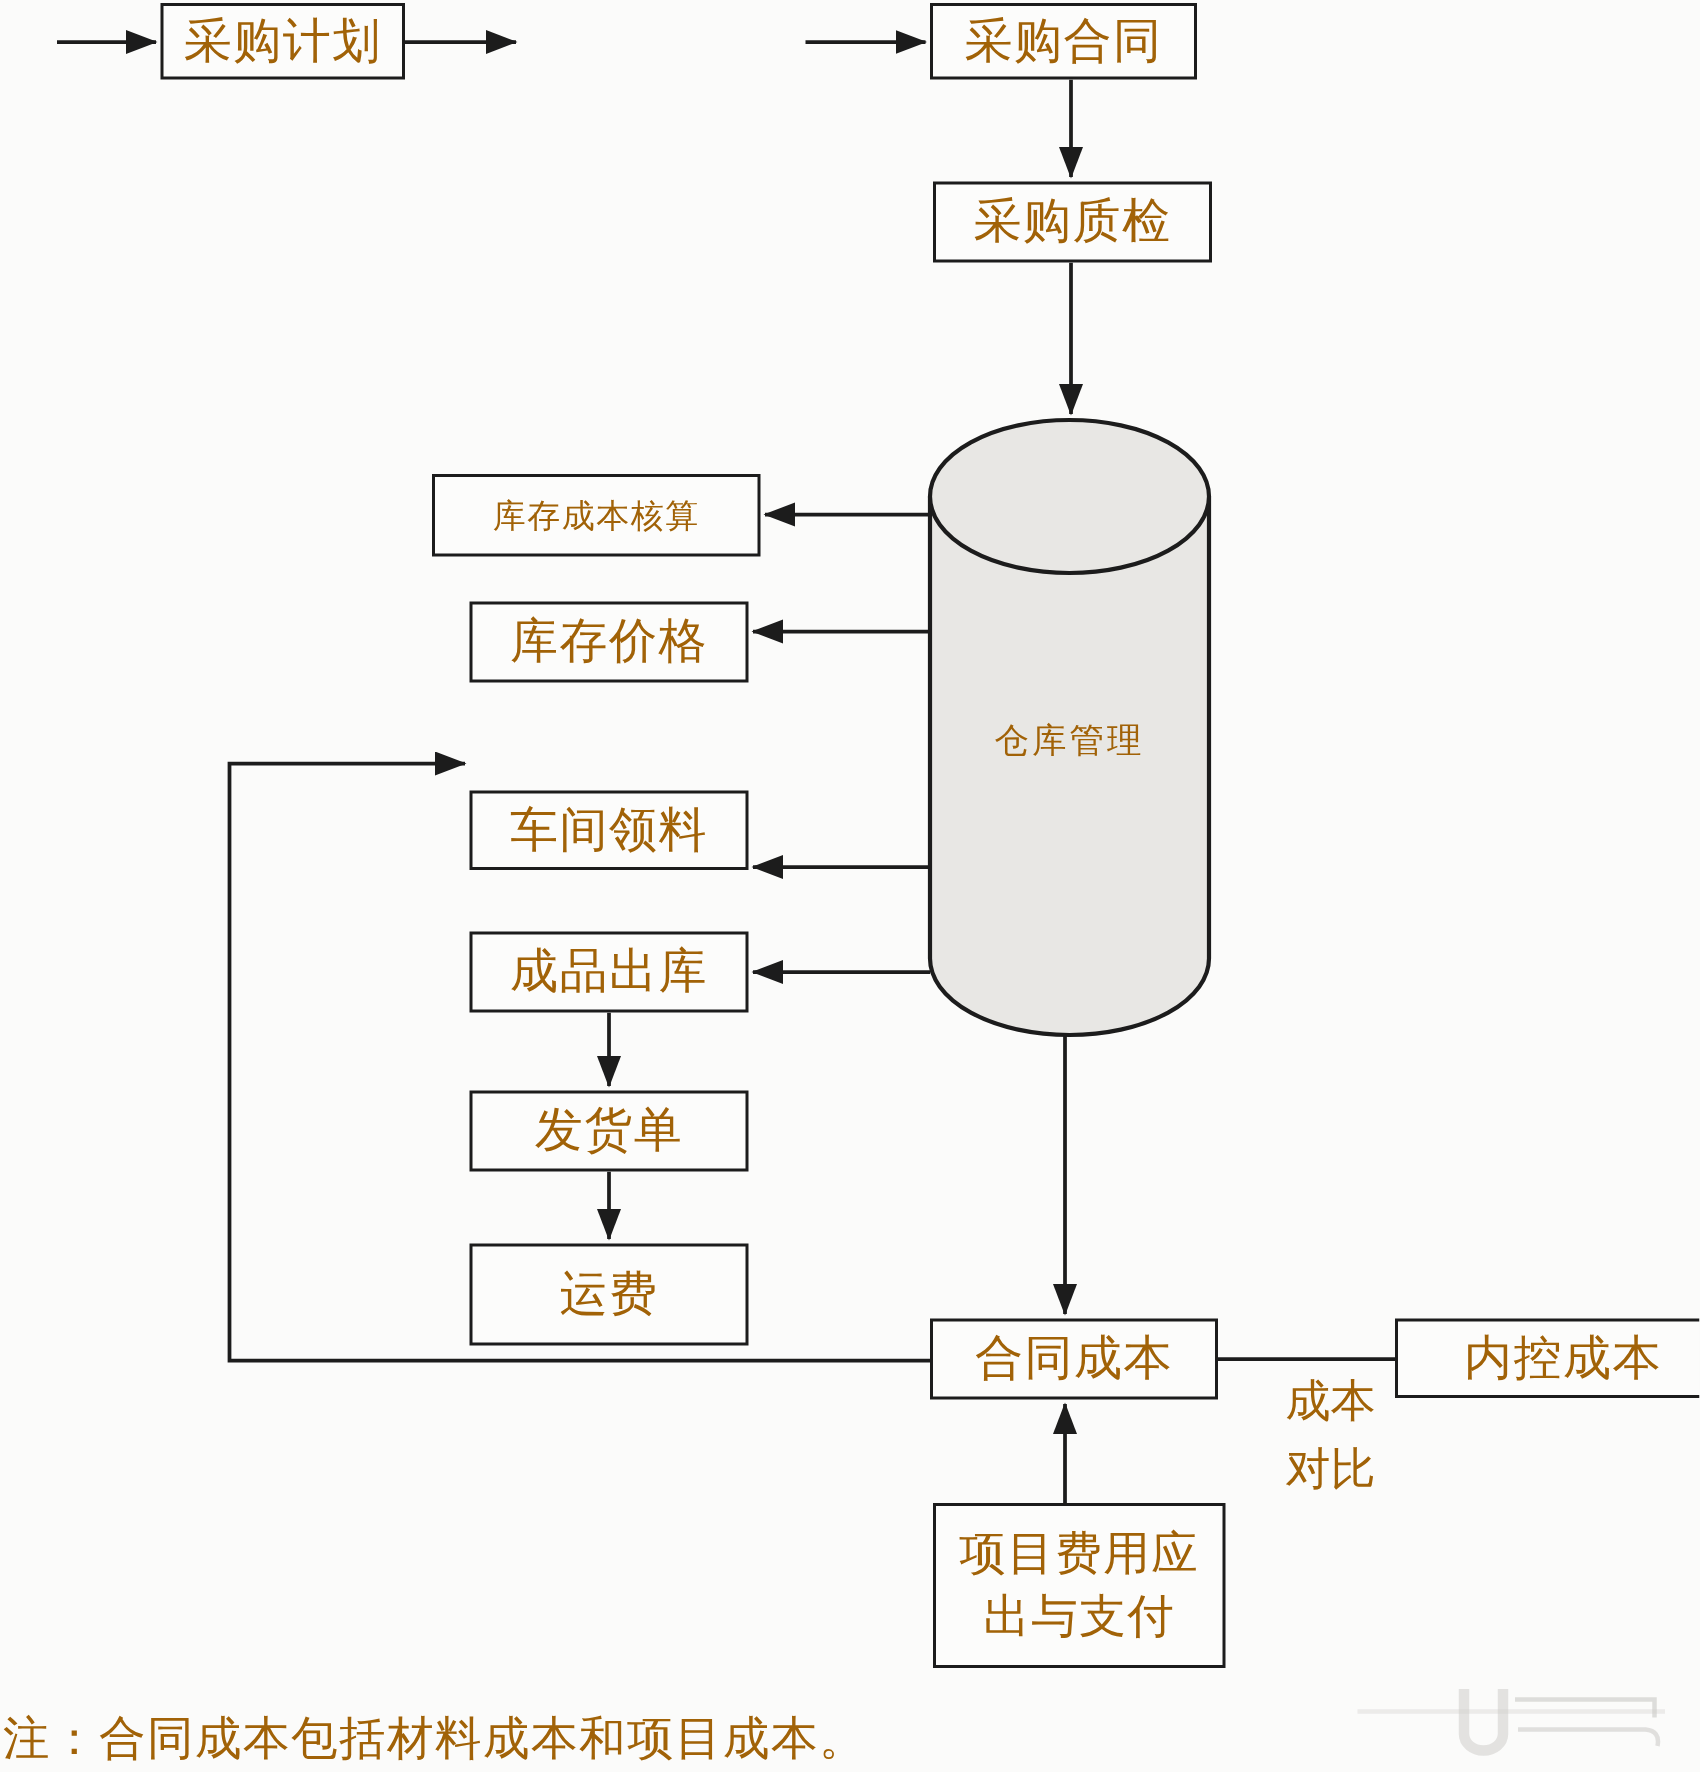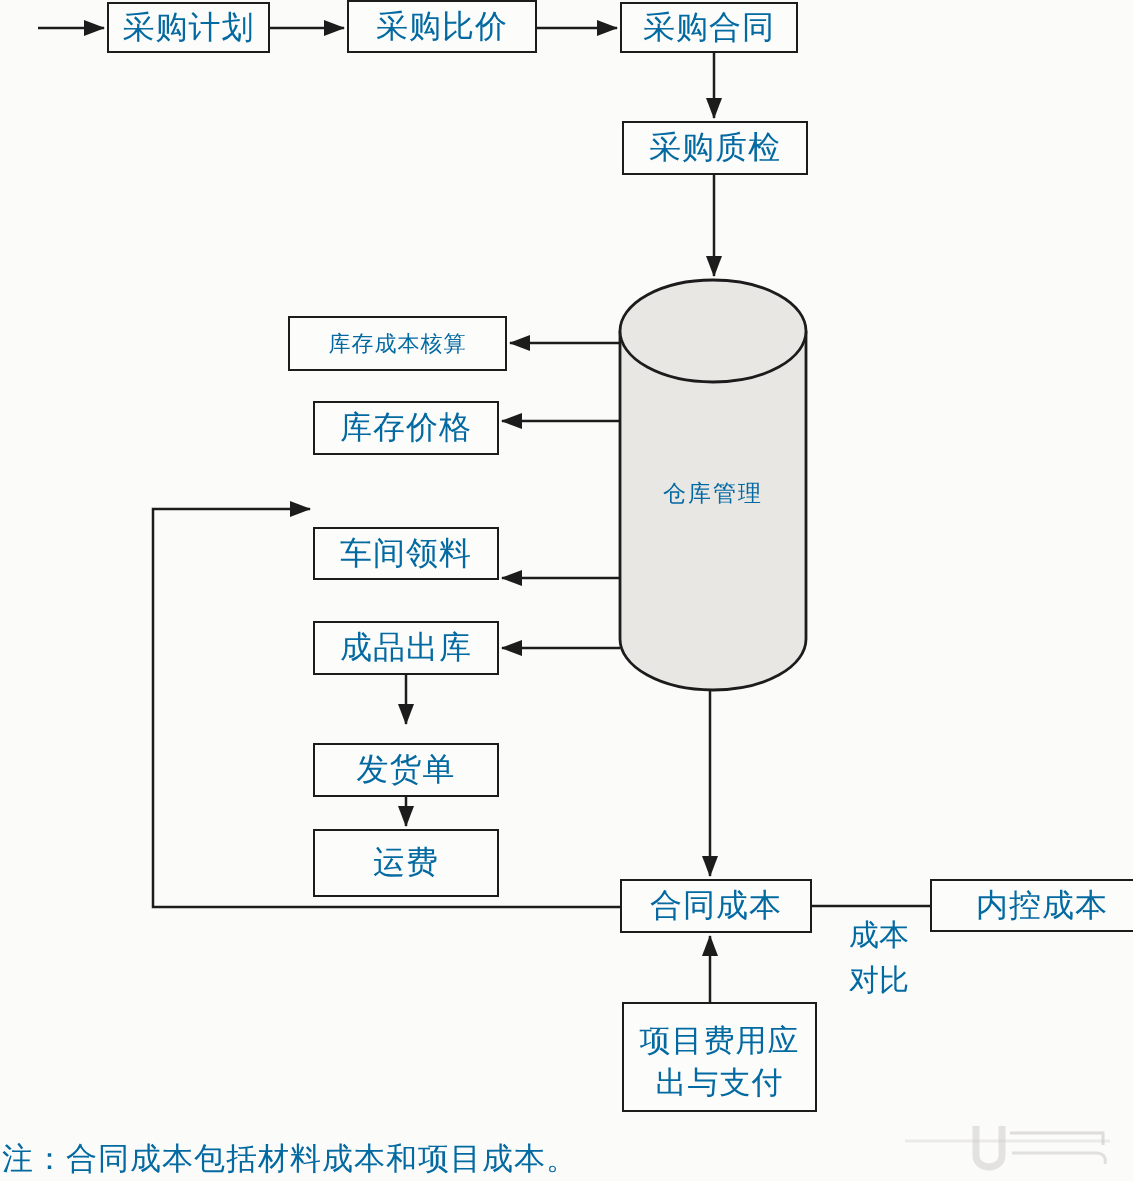--- a/index.html
+++ b/index.html
@@ -1,55 +1,55 @@
 <!DOCTYPE html>
 <html><head>
 <meta charset="utf-8">
 <style>
   html,body{margin:0;padding:0;background:#fbfbfa;}
   #canvas{
     position:relative;
     width:1133px;height:1181px;
     background:#fbfbfa;
     font-family:"Liberation Serif","DejaVu Serif",serif;
-    color:#0369a1;
+    color:#a16207;
     overflow:hidden;
   }
   #wires{position:absolute;left:0;top:0;width:1133px;height:1181px;}
   .node{
     position:absolute;
     box-sizing:border-box;
     border:2.5px solid #1c1c1c;
     background:#fcfcfb;
     display:flex;
     align-items:center;
     justify-content:center;
     font-size:32px;
     letter-spacing:1px;
     white-space:nowrap;
   }
   .node.small-pad{font-size:22px;}
   .node.two-line{
     flex-direction:column;
-    justify-content:flex-end;
+    justify-content:center;
     white-space:normal;
     padding:6px 4px;
     line-height:1.35;
     font-size:31px;
   }
   .cyl-label{
     position:absolute;
     left:620px;top:473px;width:186px;height:40px;
     display:flex;align-items:center;justify-content:center;
     font-size:23px;letter-spacing:2px;
   }
   .edge-label{
     position:absolute;
     left:841px;top:912px;width:76px;
-    text-align:center;
+    text-align:right;
     font-size:30px;
     line-height:45px;
   }
   .edge-label span{display:block;}
   .note{
     position:absolute;
     left:2px;top:1138px;
     font-size:31px;
     letter-spacing:1px;
   }
@@ -92,23 +92,20 @@
       <path d="M976,1126 v30 a13,11 0 0 0 26,0 v-30" fill="none" stroke="#9a9892" stroke-width="7" opacity="0.55"></path>
       <path d="M1010,1133 h93 v12" fill="none" stroke="#8f8d88" stroke-width="3" opacity="0.6"></path>
       <path d="M1012,1153 h85 q10,1 8,11" fill="none" stroke="#8f8d88" stroke-width="3" opacity="0.55"></path>
     </g>
   </svg>
 
   <div class="node" style="left:107px;top:2px;width:163px;height:51px;">
     <span>采购计划</span>
   </div>
 
-  <div class="node" style="left:347px;top:0px;width:190px;height:53px;">
-    <span>采购比价</span>
-  </div>
 
   <div class="node" style="left:620px;top:2px;width:178px;height:51px;">
     <span>采购合同</span>
   </div>
 
   <div class="node" style="left:622px;top:121px;width:186px;height:54px;">
     <span>采购质检</span>
   </div>
 
   <div class="node small-pad" style="left:288px;top:316px;width:219px;height:55px;">
@@ -121,21 +118,21 @@
 
   <div class="node" style="left:313px;top:483px;width:186px;height:53px;margin-top:44px;">
     <span>车间领料</span>
   </div>
 
 
   <div class="node" style="left:313px;top:621px;width:186px;height:54px;">
     <span>成品出库</span>
   </div>
 
-  <div class="node" style="left:313px;top:727px;width:186px;height:54px;margin-top:16px;">
+  <div class="node" style="left:313px;top:727px;width:186px;height:54px;">
     <span>发货单</span>
   </div>
 
   <div class="node" style="left:313px;top:829px;width:186px;height:68px;">
     <span>运费</span>
   </div>
 
   <div class="cyl-label">
     <span>仓库管理</span>
   </div>

